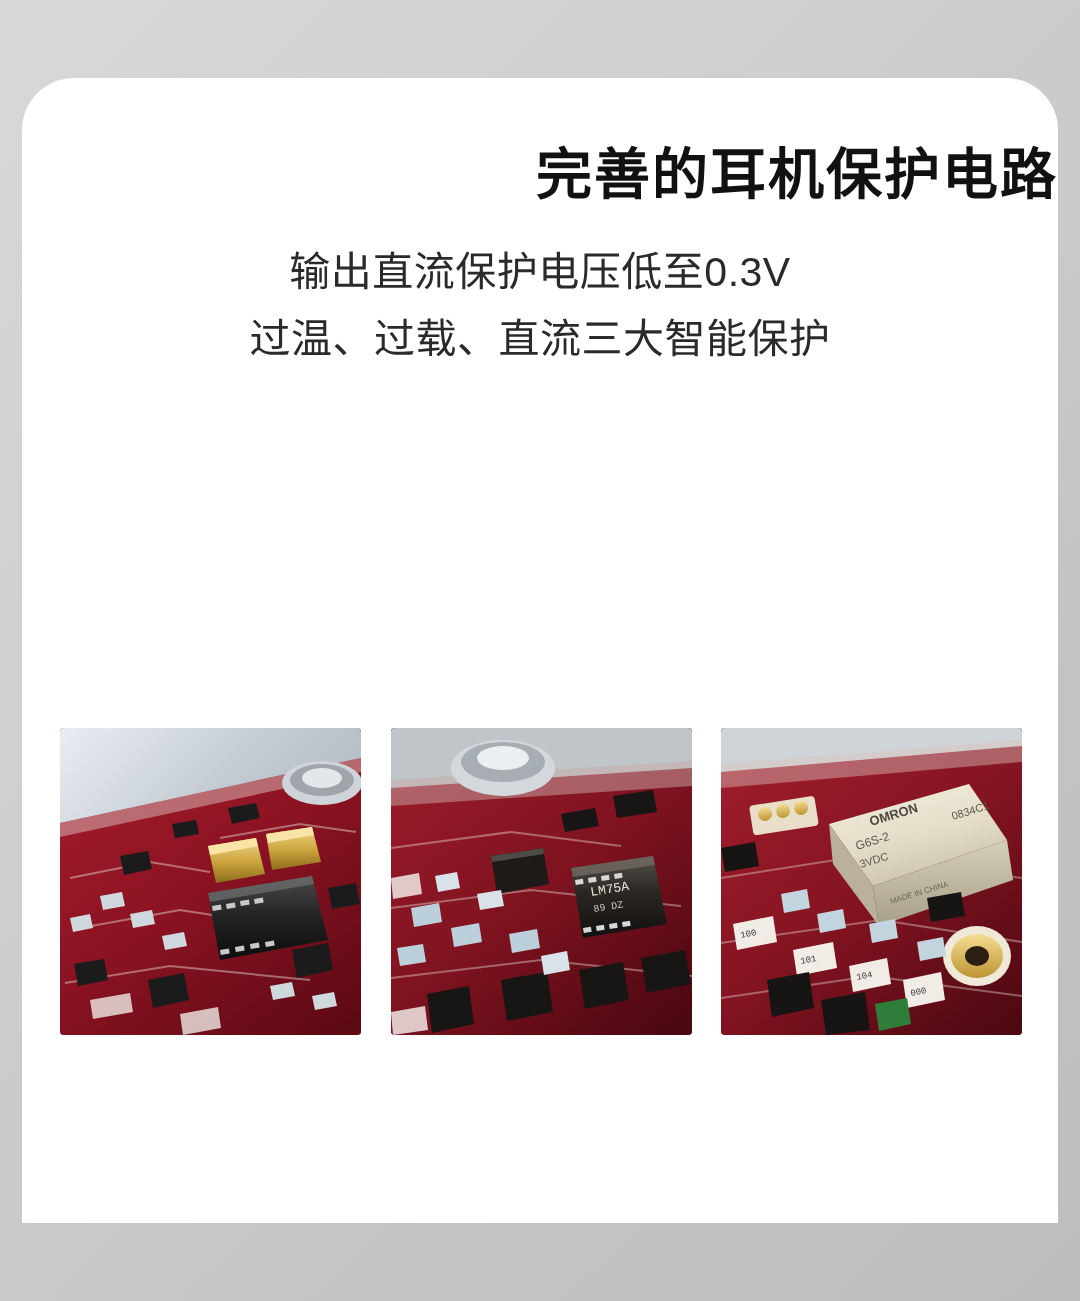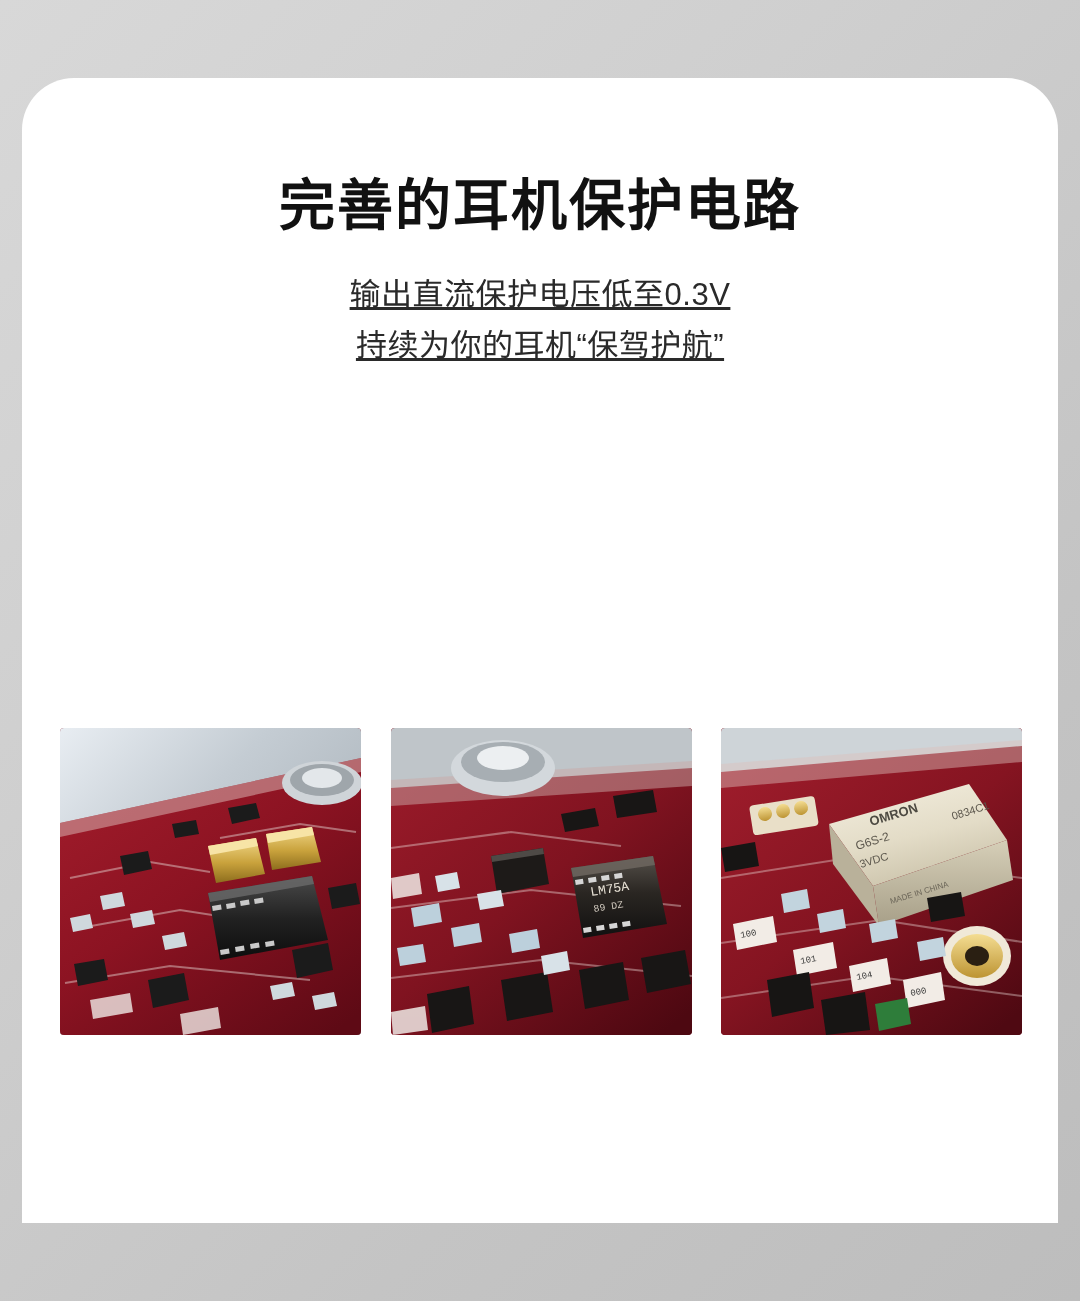--- a/index.html
+++ b/index.html
@@ -31,40 +31,39 @@
     width: 1036px;
     height: 1145px;
     background: #ffffff;
     border-radius: 52px 52px 0 0;
     box-sizing: border-box;
     overflow: hidden;
   }
 
   .heading {
     margin: 0;
-    padding-top: 96px;
-    text-align: center;
+    padding-top: 65px;
+    text-align: right;
     font-size: 56px;
     line-height: 1.15;
     font-weight: bold;
     letter-spacing: 2px;
     color: #111111;
   }
 
   .subtitle-block {
     margin-top: 32px;
     text-align: center;
     color: #2a2a2a;
   }
   .subtitle-line {
-    font-size: 31px;
+    font-size: 41px;
     line-height: 1.62;
     letter-spacing: 0.5px;
     font-weight: 400;
-    text-decoration: underline;
   }
 
   
   .photo-row {
     position: absolute;
     left: 38px;
     top: 650px;
     width: 962px;
     display: flex;
     justify-content: space-between;
@@ -82,21 +81,21 @@
 </head>
 <body>
 
 <div class="page">
   <div class="card">
 
     <h1 class="heading">完善的耳机保护电路</h1>
 
     <div class="subtitle-block">
       <div class="subtitle-line">输出直流保护电压低至0.3V</div>
-      <div class="subtitle-line">持续为你的耳机“保驾护航”</div>
+      <div class="subtitle-line">过温、过载、直流三大智能保护</div>
     </div>
 
     <div class="photo-row">
 
       <div class="photo">
         <svg viewBox="0 0 301 307" preserveAspectRatio="none">
           <defs>
             <linearGradient id="bg1" x1="0" y1="0" x2="1" y2="1">
               <stop offset="0%" stop-color="#e8edf2"></stop>
               <stop offset="35%" stop-color="#c4ccd3"></stop>

